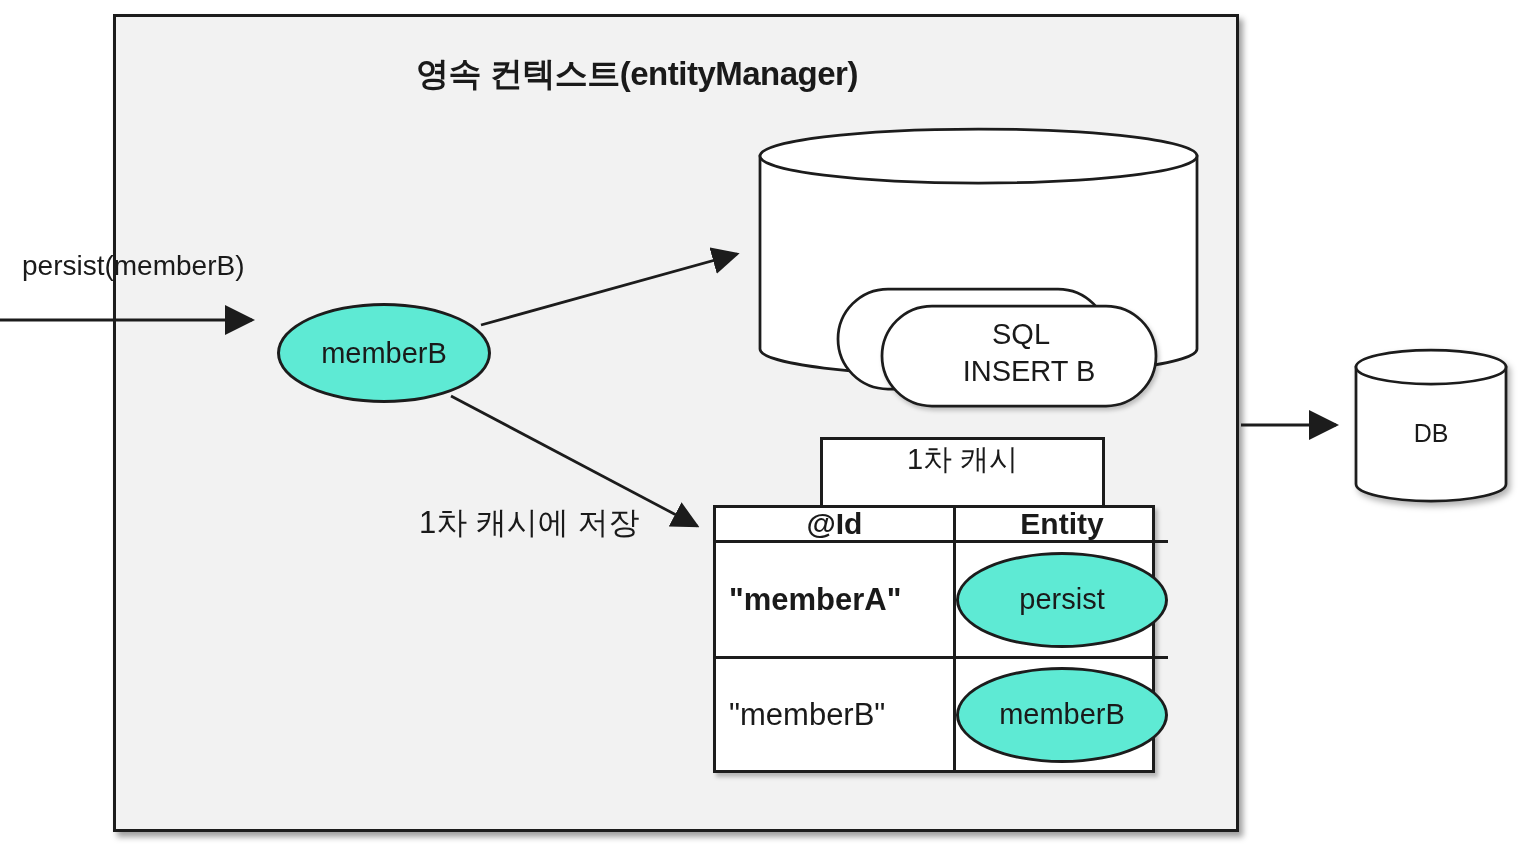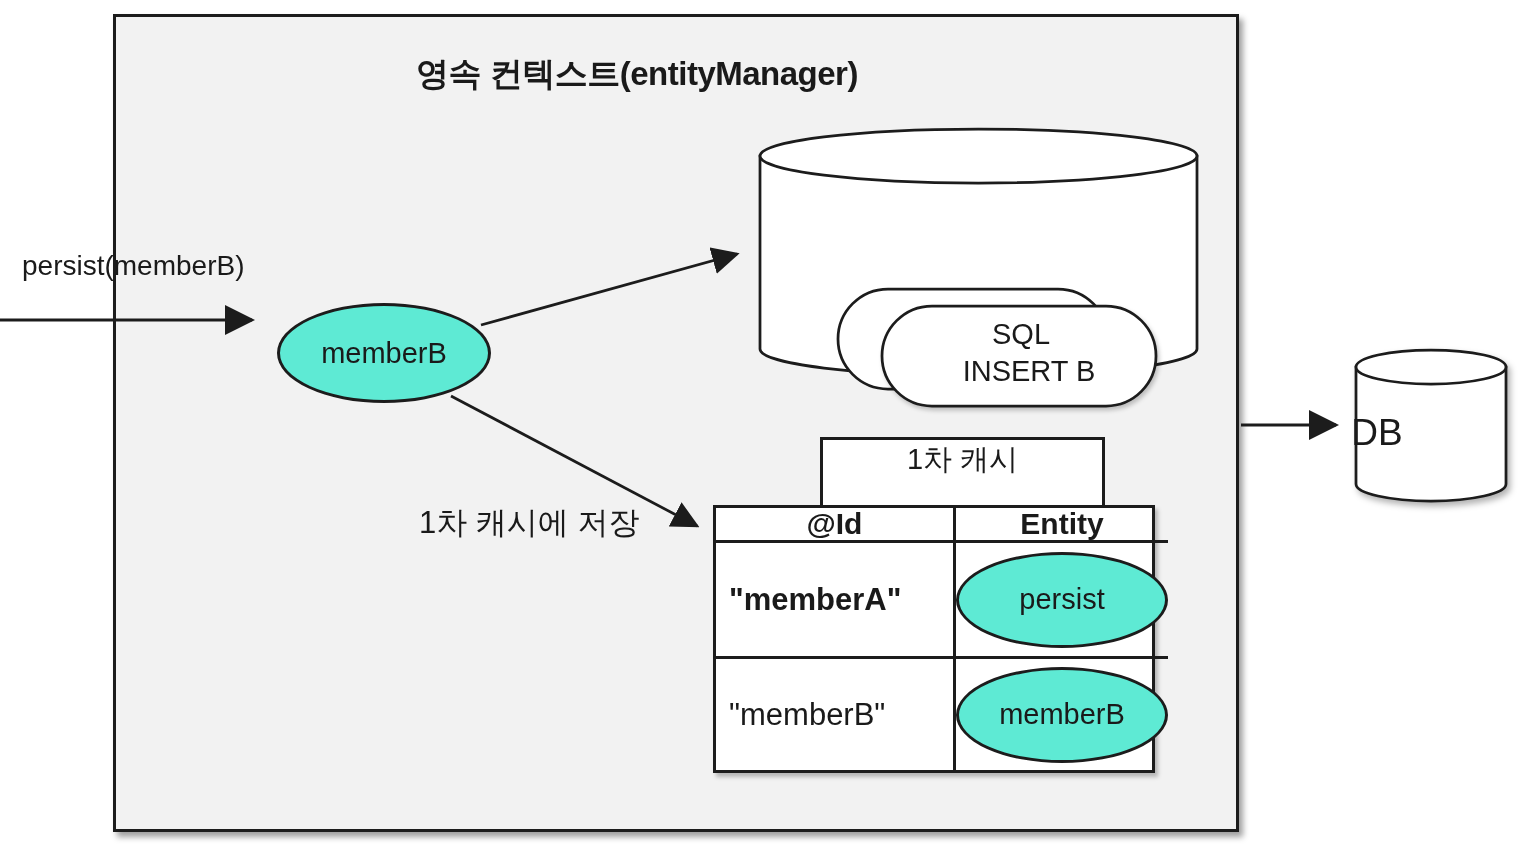--- a/index.html
+++ b/index.html
@@ -71,21 +71,21 @@
   .cell { display: flex; align-items: center; }
   .cell.c1 { border-right: 3px solid #1c1c1c; }
   .hdr { justify-content: center; font-weight: bold; font-size: 30px; border-bottom: 3px solid #1c1c1c; }
   .r1 { border-bottom: 3px solid #1c1c1c; }
   .idcell { padding-left: 13px; font-size: 31px; }
   .idcell.bold { font-weight: bold; }
   .entcell { justify-content: center; }
   .tbl-ellipse { width: 212px; height: 96px; border-width: 3px; font-size: 29px; }
 
   
-  .db-lbl { left: 1377px; top: 433px; font-size: 37px; }
+  .db-lbl { left: 1431px; top: 433px; font-size: 25px; }
 </style>
 </head>
 <body>
 
 <div id="stage">
 
   <div class="abs pc-box"></div>
   <div class="abs nowrap ctr pc-title">영속 컨텍스트(entityManager)</div>
 
   <svg class="overlay" viewBox="0 0 1522 856">

